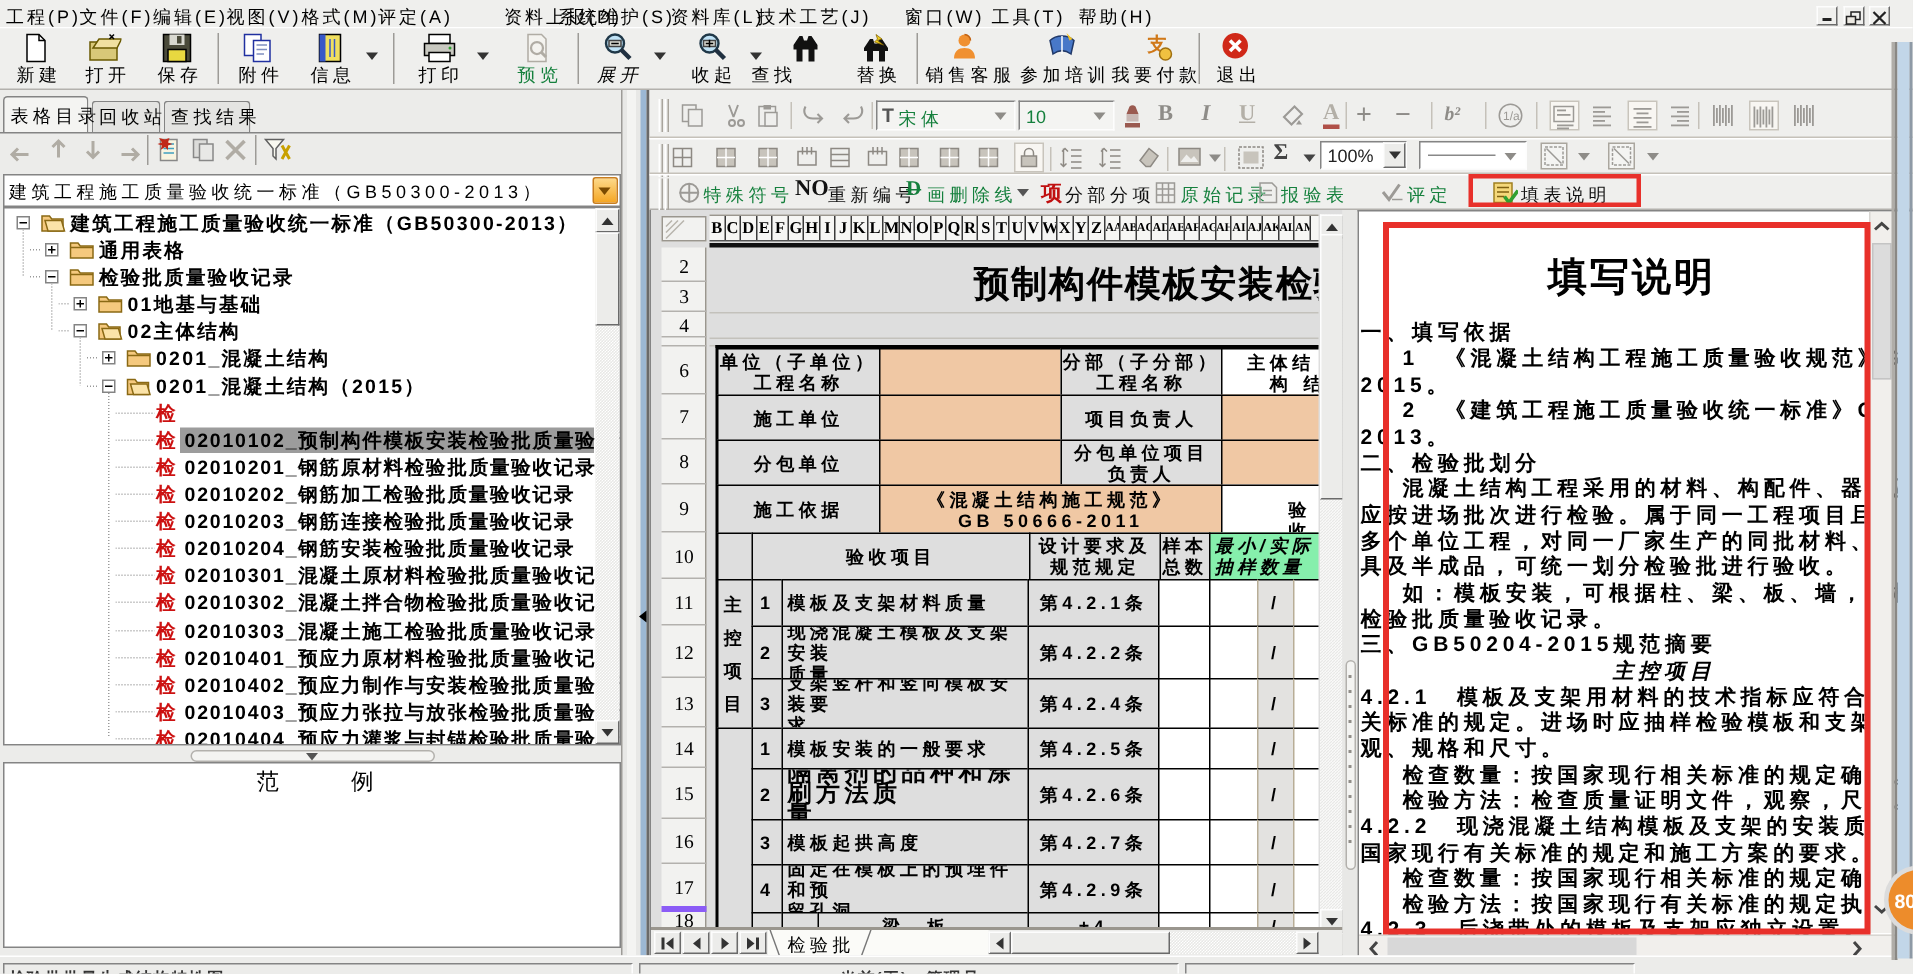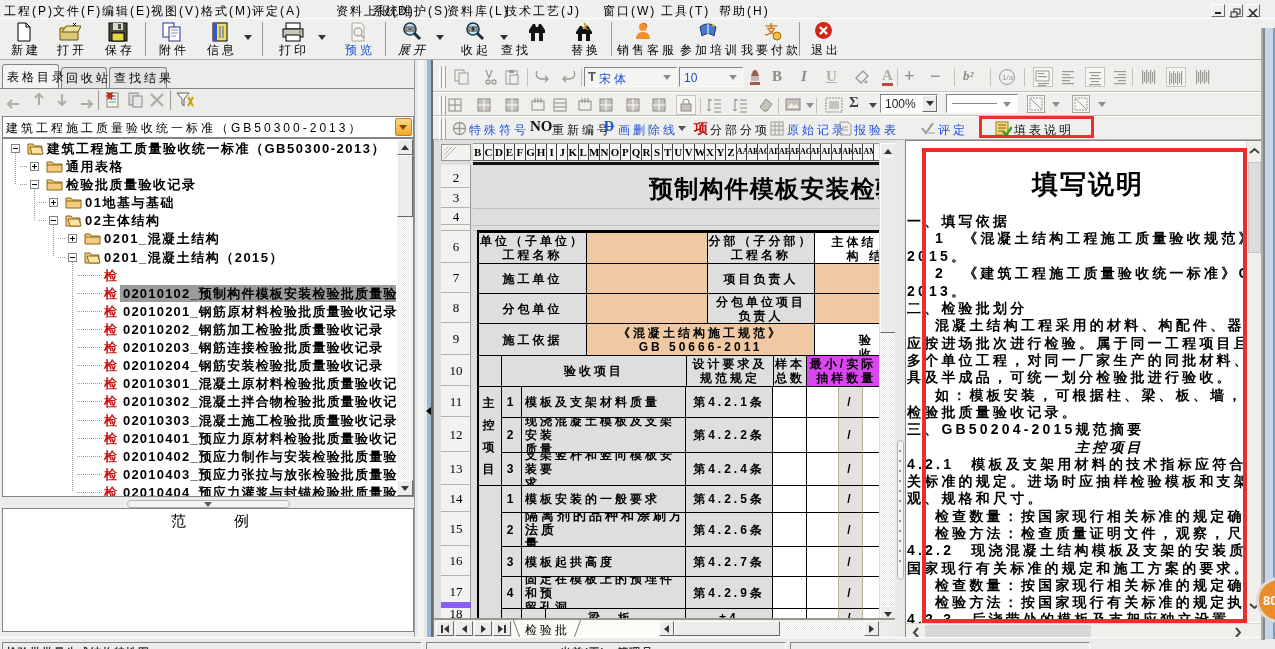--- a/index.html
+++ b/index.html
@@ -9,21 +9,21 @@
 .sunken { border:1px solid; border-color:#848484 #fdfdfd #fdfdfd #848484; }
 .raised { border:1px solid; border-color:#fdfdfd #6a6a6a #6a6a6a #fdfdfd; }
 .dither { background-color:#e8e8e6; background-image:linear-gradient(45deg,#fff 25%,transparent 25%,transparent 75%,#fff 75%),linear-gradient(45deg,#fff 25%,transparent 25%,transparent 75%,#fff 75%); background-size:2px 2px; background-position:0 0,1px 1px; }
 .tri-up { width:0;height:0;border-left:4px solid transparent;border-right:4px solid transparent;border-bottom:5px solid #333; }
 .tri-dn { width:0;height:0;border-left:4px solid transparent;border-right:4px solid transparent;border-top:5px solid #333; }
 .tri-lf { width:0;height:0;border-top:4px solid transparent;border-bottom:4px solid transparent;border-right:5px solid #333; }
 .tri-rt { width:0;height:0;border-top:4px solid transparent;border-bottom:4px solid transparent;border-left:5px solid #333; }
 .sbbtn { background:#ececea; border:1px solid; border-color:#fdfdfd #6a6a6a #6a6a6a #fdfdfd; display:flex; align-items:center; justify-content:center; }
 .vline { width:1px; background:#9d9b97; }
 .hline { height:1px; background:#9d9b97; }
-.gray { color:#1d4ed8; }
+.gray { color:#15803d; }
 </style>
 </head>
 <body>
 
 <div class="abs" id="menubar" style="left:0;top:0;width:1275px;height:19px;background:#efefed;border-bottom:1px solid #fff;">
   <div class="abs" style="left:4px;top:3px;font-size:12px;letter-spacing:2px;">工程(P)</div>
   <div class="abs" style="left:53px;top:3px;font-size:12px;letter-spacing:2px;">文件(F)</div>
   <div class="abs" style="left:102px;top:3px;font-size:12px;letter-spacing:2px;">编辑(E)</div>
   <div class="abs" style="left:151px;top:3px;font-size:12px;letter-spacing:2px;">视图(V)</div>
   <div class="abs" style="left:201px;top:3px;font-size:12px;letter-spacing:2px;">格式(M)</div>
@@ -617,21 +617,21 @@
   <div class="abs" style="left:7px;top:123px;width:30px;height:30px;border-bottom:1px solid #b3b1ad;font-family:'Liberation Serif',serif;font-size:13px;text-align:center;line-height:30px;">7</div>
   <div class="abs" style="left:7px;top:153px;width:30px;height:30px;border-bottom:1px solid #b3b1ad;font-family:'Liberation Serif',serif;font-size:13px;text-align:center;line-height:30px;">8</div>
   <div class="abs" style="left:7px;top:183px;width:30px;height:32px;border-bottom:1px solid #b3b1ad;font-family:'Liberation Serif',serif;font-size:13px;text-align:center;line-height:32px;">9</div>
   <div class="abs" style="left:7px;top:215px;width:30px;height:31px;border-bottom:1px solid #b3b1ad;font-family:'Liberation Serif',serif;font-size:13px;text-align:center;line-height:31px;">10</div>
   <div class="abs" style="left:7px;top:246px;width:30px;height:31px;border-bottom:1px solid #b3b1ad;font-family:'Liberation Serif',serif;font-size:13px;text-align:center;line-height:31px;">11</div>
   <div class="abs" style="left:7px;top:277px;width:30px;height:35px;border-bottom:1px solid #b3b1ad;font-family:'Liberation Serif',serif;font-size:13px;text-align:center;line-height:35px;">12</div>
   <div class="abs" style="left:7px;top:312px;width:30px;height:33px;border-bottom:1px solid #b3b1ad;font-family:'Liberation Serif',serif;font-size:13px;text-align:center;line-height:33px;">13</div>
   <div class="abs" style="left:7px;top:345px;width:30px;height:27px;border-bottom:1px solid #b3b1ad;font-family:'Liberation Serif',serif;font-size:13px;text-align:center;line-height:27px;">14</div>
   <div class="abs" style="left:7px;top:372px;width:30px;height:34px;border-bottom:1px solid #b3b1ad;font-family:'Liberation Serif',serif;font-size:13px;text-align:center;line-height:34px;">15</div>
   <div class="abs" style="left:7px;top:406px;width:30px;height:30px;border-bottom:1px solid #b3b1ad;font-family:'Liberation Serif',serif;font-size:13px;text-align:center;line-height:30px;">16</div>
-  <div class="abs" style="left:7px;top:436px;width:30px;height:32px;border-bottom:6px solid #8b5cf6;font-family:'Liberation Serif',serif;font-size:13px;text-align:center;line-height:32px;">17</div>
+  <div class="abs" style="left:7px;top:436px;width:30px;height:32px;border-bottom:4px solid #8b5cf6;font-family:'Liberation Serif',serif;font-size:13px;text-align:center;line-height:32px;">17</div>
   <div class="abs" style="left:7px;top:468px;width:30px;height:12px;border-bottom:1px solid #b3b1ad;font-family:'Liberation Serif',serif;font-size:13px;text-align:center;line-height:12px;">18</div>
   <div class="abs" style="left:39px;top:68px;width:406px;height:1px;background:#c3c1bb;"></div>
   <div class="abs" style="left:39px;top:85px;width:406px;height:1px;background:#c3c1bb;"></div>
   <div class="abs" style="left:39px;top:90px;width:406px;height:1px;background:#c3c1bb;"></div>
   <div class="abs" style="left:43px;top:90px;width:402px;height:2px;background:#000;"></div>
   <div class="abs" style="left:43px;top:90px;width:2px;height:390px;background:#000;"></div>
   <div class="abs" style="left:44px;top:92px;width:108px;height:31px;background:#dedede;border-left:1px solid #000;border-top:1px solid #000;font-size:12px;display:flex;align-items:center;justify-content:center;text-align:center;line-height:14px;overflow:hidden;letter-spacing:3px;font-weight:bold;">单位（子单位）<br>工程名称</div>
   <div class="abs" style="left:152px;top:92px;width:121px;height:31px;background:#f0c8a4;border-left:1px solid #000;border-top:1px solid #000;font-size:12px;display:flex;align-items:center;justify-content:center;text-align:center;line-height:14px;overflow:hidden;letter-spacing:3px;font-weight:bold;"></div>
   <div class="abs" style="left:273px;top:92px;width:107px;height:31px;background:#dedede;border-left:1px solid #000;border-top:1px solid #000;font-size:12px;display:flex;align-items:center;justify-content:center;text-align:center;line-height:14px;overflow:hidden;letter-spacing:3px;font-weight:bold;">分部（子分部）<br>工程名称</div>
   <div class="abs" style="left:380px;top:92px;width:65px;height:31px;background:#ffffff;border-left:1px solid #000;border-top:1px solid #000;font-size:12px;display:flex;align-items:center;justify-content:center;text-align:center;line-height:14px;overflow:hidden;letter-spacing:3px;font-weight:bold;">
@@ -650,21 +650,21 @@
   <div class="abs" style="left:380px;top:153px;width:65px;height:30px;background:#f0c8a4;border-left:1px solid #000;border-top:1px solid #000;font-size:12px;display:flex;align-items:center;justify-content:center;text-align:center;line-height:14px;overflow:hidden;letter-spacing:3px;font-weight:bold;"></div>
   <div class="abs" style="left:44px;top:183px;width:108px;height:32px;background:#dedede;border-left:1px solid #000;border-top:1px solid #000;font-size:12px;display:flex;align-items:center;justify-content:center;text-align:center;line-height:14px;overflow:hidden;letter-spacing:3px;font-weight:bold;">施工依据</div>
   <div class="abs" style="left:152px;top:183px;width:228px;height:32px;background:#f0c8a4;border-left:1px solid #000;border-top:1px solid #000;font-size:12px;display:flex;align-items:center;justify-content:center;text-align:center;line-height:14px;overflow:hidden;letter-spacing:3px;font-weight:bold;">《混凝土结构施工规范》<br>GB 50666-2011</div>
   <div class="abs" style="left:380px;top:183px;width:65px;height:32px;background:#ffffff;border-left:1px solid #000;border-top:1px solid #000;font-size:12px;display:flex;align-items:center;justify-content:center;text-align:center;line-height:14px;overflow:hidden;letter-spacing:3px;font-weight:bold;">
       <span style="position:absolute;left:39px;top:9px;">验收</span>
     </div>
   <div class="abs" style="left:44px;top:215px;width:23px;height:31px;background:#dedede;border-left:1px solid #000;border-top:1px solid #000;font-size:12px;display:flex;align-items:center;justify-content:center;text-align:center;line-height:14px;overflow:hidden;letter-spacing:3px;font-weight:bold;"></div>
   <div class="abs" style="left:67px;top:215px;width:185px;height:31px;background:#dedede;border-left:1px solid #000;border-top:1px solid #000;font-size:12px;display:flex;align-items:center;justify-content:center;text-align:center;line-height:14px;overflow:hidden;letter-spacing:3px;font-weight:bold;">验收项目</div>
   <div class="abs" style="left:252px;top:215px;width:87px;height:31px;background:#dedede;border-left:1px solid #000;border-top:1px solid #000;font-size:12px;display:flex;align-items:center;justify-content:center;text-align:center;line-height:14px;overflow:hidden;letter-spacing:3px;font-weight:bold;">设计要求及<br>规范规定</div>
   <div class="abs" style="left:339px;top:215px;width:33px;height:31px;background:#dedede;border-left:1px solid #000;border-top:1px solid #000;font-size:12px;display:flex;align-items:center;justify-content:center;text-align:center;line-height:14px;overflow:hidden;letter-spacing:3px;font-weight:bold;">样本<br>总数</div>
-  <div class="abs" style="left:372px;top:215px;width:73px;height:31px;background:#d946ef;border-left:1px solid #000;border-top:1px solid #000;font-size:12px;display:flex;align-items:center;justify-content:center;text-align:right;line-height:14px;overflow:hidden;letter-spacing:3px;font-weight:bold;">最小/实际<br>抽样数量</div>
+  <div class="abs" style="left:372px;top:215px;width:73px;height:31px;background:#86efac;border-left:1px solid #000;border-top:1px solid #000;font-size:12px;display:flex;align-items:center;justify-content:center;text-align:left;line-height:14px;overflow:hidden;letter-spacing:3px;font-weight:bold;font-style:italic;">最小/实际<br>抽样数量</div>
   <div class="abs" style="left:44px;top:246px;width:23px;height:99px;background:#dedede;border-left:1px solid #000;border-top:1px solid #000;font-size:12px;display:flex;align-items:center;justify-content:center;text-align:center;line-height:14px;overflow:hidden;letter-spacing:3px;font-weight:bold;line-height:22px;">主<br>控<br>项<br>目</div>
   <div class="abs" style="left:44px;top:345px;width:23px;height:123px;background:#dedede;border-left:1px solid #000;border-top:1px solid #000;font-size:12px;display:flex;align-items:center;justify-content:center;text-align:center;line-height:14px;overflow:hidden;letter-spacing:3px;font-weight:bold;"></div>
   <div class="abs" style="left:67px;top:246px;width:20px;height:31px;background:#dedede;border-left:1px solid #000;border-top:1px solid #000;font-size:12px;display:flex;align-items:center;justify-content:center;text-align:center;line-height:14px;overflow:hidden;letter-spacing:3px;font-weight:bold;">1</div>
   <div class="abs" style="left:87px;top:246px;width:164px;height:31px;background:#dedede;border-left:1px solid #000;border-top:1px solid #000;font-size:12px;display:flex;align-items:center;justify-content:center;text-align:center;line-height:14px;overflow:hidden;letter-spacing:3px;font-weight:bold;">
       <div style="width:100%;text-align:left;padding-left:3px;">模板及支架材料质量</div>
     </div>
   <div class="abs" style="left:251px;top:246px;width:87px;height:31px;background:#dedede;border-left:1px solid #000;border-top:1px solid #000;font-size:12px;display:flex;align-items:center;justify-content:center;text-align:center;line-height:14px;overflow:hidden;letter-spacing:3px;font-weight:bold;">第4.2.1条</div>
   <div class="abs" style="left:338px;top:246px;width:34px;height:31px;background:#ffffff;border-left:1px solid #000;border-top:1px solid #000;font-size:12px;display:flex;align-items:center;justify-content:center;text-align:center;line-height:14px;overflow:hidden;letter-spacing:3px;font-weight:bold;"></div>
   <div class="abs" style="left:372px;top:246px;width:32px;height:31px;background:#ffffff;border-left:1px solid #000;border-top:1px solid #000;font-size:12px;display:flex;align-items:center;justify-content:center;text-align:center;line-height:14px;overflow:hidden;letter-spacing:3px;font-weight:bold;"></div>
   <div class="abs" style="left:404px;top:246px;width:24px;height:31px;background:#e3e2e0;border-left:1px solid #b8ad96;border-top:1px solid #000;font-size:12px;display:flex;align-items:center;justify-content:center;text-align:center;line-height:14px;overflow:hidden;letter-spacing:3px;font-weight:bold;">/</div>
@@ -690,21 +690,21 @@
   <div class="abs" style="left:67px;top:345px;width:20px;height:27px;background:#dedede;border-left:1px solid #000;border-top:1px solid #000;font-size:12px;display:flex;align-items:center;justify-content:center;text-align:center;line-height:14px;overflow:hidden;letter-spacing:3px;font-weight:bold;">1</div>
   <div class="abs" style="left:87px;top:345px;width:164px;height:27px;background:#dedede;border-left:1px solid #000;border-top:1px solid #000;font-size:12px;display:flex;align-items:center;justify-content:center;text-align:center;line-height:14px;overflow:hidden;letter-spacing:3px;font-weight:bold;">
       <div style="width:100%;text-align:left;padding-left:3px;">模板安装的一般要求</div>
     </div>
   <div class="abs" style="left:251px;top:345px;width:87px;height:27px;background:#dedede;border-left:1px solid #000;border-top:1px solid #000;font-size:12px;display:flex;align-items:center;justify-content:center;text-align:center;line-height:14px;overflow:hidden;letter-spacing:3px;font-weight:bold;">第4.2.5条</div>
   <div class="abs" style="left:338px;top:345px;width:34px;height:27px;background:#ffffff;border-left:1px solid #000;border-top:1px solid #000;font-size:12px;display:flex;align-items:center;justify-content:center;text-align:center;line-height:14px;overflow:hidden;letter-spacing:3px;font-weight:bold;"></div>
   <div class="abs" style="left:372px;top:345px;width:32px;height:27px;background:#ffffff;border-left:1px solid #000;border-top:1px solid #000;font-size:12px;display:flex;align-items:center;justify-content:center;text-align:center;line-height:14px;overflow:hidden;letter-spacing:3px;font-weight:bold;"></div>
   <div class="abs" style="left:404px;top:345px;width:24px;height:27px;background:#e3e2e0;border-left:1px solid #b8ad96;border-top:1px solid #000;font-size:12px;display:flex;align-items:center;justify-content:center;text-align:center;line-height:14px;overflow:hidden;letter-spacing:3px;font-weight:bold;">/</div>
   <div class="abs" style="left:428px;top:345px;width:17px;height:27px;background:#ffffff;border-left:1px solid #b8ad96;border-top:1px solid #000;font-size:12px;display:flex;align-items:center;justify-content:center;text-align:center;line-height:14px;overflow:hidden;letter-spacing:3px;font-weight:bold;"></div>
   <div class="abs" style="left:67px;top:372px;width:20px;height:34px;background:#dedede;border-left:1px solid #000;border-top:1px solid #000;font-size:12px;display:flex;align-items:center;justify-content:center;text-align:center;line-height:14px;overflow:hidden;letter-spacing:3px;font-weight:bold;">2</div>
-  <div class="abs" style="left:87px;top:372px;width:164px;height:34px;background:#dedede;border-left:1px solid #000;border-top:1px solid #000;font-size:13px;display:flex;align-items:center;justify-content:center;text-align:center;line-height:14px;overflow:hidden;letter-spacing:3px;font-weight:bold;">
+  <div class="abs" style="left:87px;top:372px;width:164px;height:34px;background:#dedede;border-left:1px solid #000;border-top:1px solid #000;font-size:16px;display:flex;align-items:center;justify-content:center;text-align:center;line-height:14px;overflow:hidden;letter-spacing:3px;font-weight:bold;">
       <div style="width:100%;text-align:left;padding-left:3px;">隔离剂的品种和涂刷方法质<br>量</div>
     </div>
   <div class="abs" style="left:251px;top:372px;width:87px;height:34px;background:#dedede;border-left:1px solid #000;border-top:1px solid #000;font-size:12px;display:flex;align-items:center;justify-content:center;text-align:center;line-height:14px;overflow:hidden;letter-spacing:3px;font-weight:bold;">第4.2.6条</div>
   <div class="abs" style="left:338px;top:372px;width:34px;height:34px;background:#ffffff;border-left:1px solid #000;border-top:1px solid #000;font-size:12px;display:flex;align-items:center;justify-content:center;text-align:center;line-height:14px;overflow:hidden;letter-spacing:3px;font-weight:bold;"></div>
   <div class="abs" style="left:372px;top:372px;width:32px;height:34px;background:#ffffff;border-left:1px solid #000;border-top:1px solid #000;font-size:12px;display:flex;align-items:center;justify-content:center;text-align:center;line-height:14px;overflow:hidden;letter-spacing:3px;font-weight:bold;"></div>
   <div class="abs" style="left:404px;top:372px;width:24px;height:34px;background:#e3e2e0;border-left:1px solid #b8ad96;border-top:1px solid #000;font-size:12px;display:flex;align-items:center;justify-content:center;text-align:center;line-height:14px;overflow:hidden;letter-spacing:3px;font-weight:bold;">/</div>
   <div class="abs" style="left:428px;top:372px;width:17px;height:34px;background:#ffffff;border-left:1px solid #b8ad96;border-top:1px solid #000;font-size:12px;display:flex;align-items:center;justify-content:center;text-align:center;line-height:14px;overflow:hidden;letter-spacing:3px;font-weight:bold;"></div>
   <div class="abs" style="left:67px;top:406px;width:20px;height:30px;background:#dedede;border-left:1px solid #000;border-top:1px solid #000;font-size:12px;display:flex;align-items:center;justify-content:center;text-align:center;line-height:14px;overflow:hidden;letter-spacing:3px;font-weight:bold;">3</div>
   <div class="abs" style="left:87px;top:406px;width:164px;height:30px;background:#dedede;border-left:1px solid #000;border-top:1px solid #000;font-size:12px;display:flex;align-items:center;justify-content:center;text-align:center;line-height:14px;overflow:hidden;letter-spacing:3px;font-weight:bold;">
       <div style="width:100%;text-align:left;padding-left:3px;">模板起拱高度</div>

